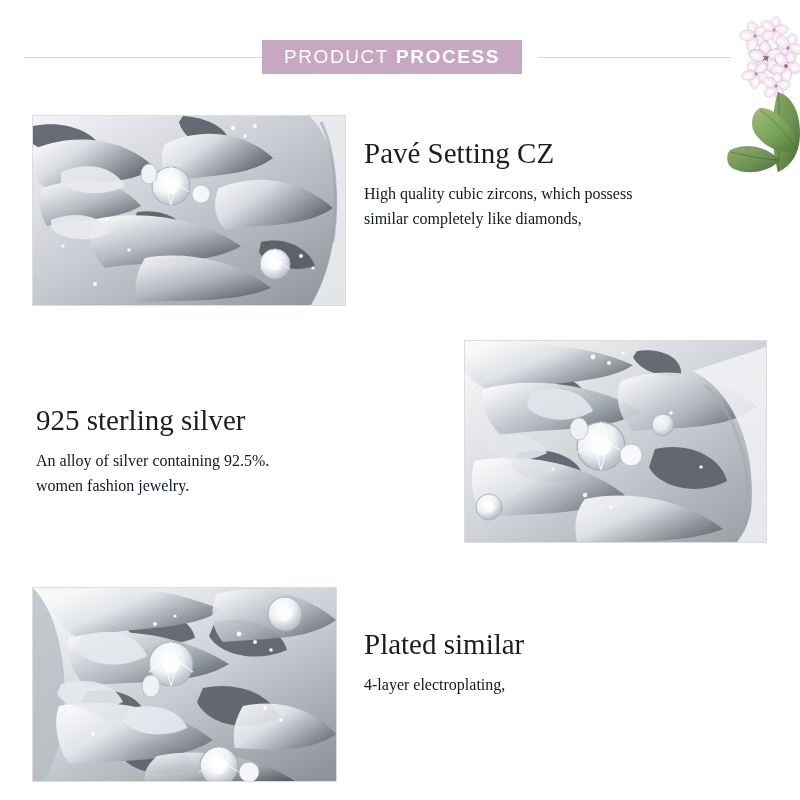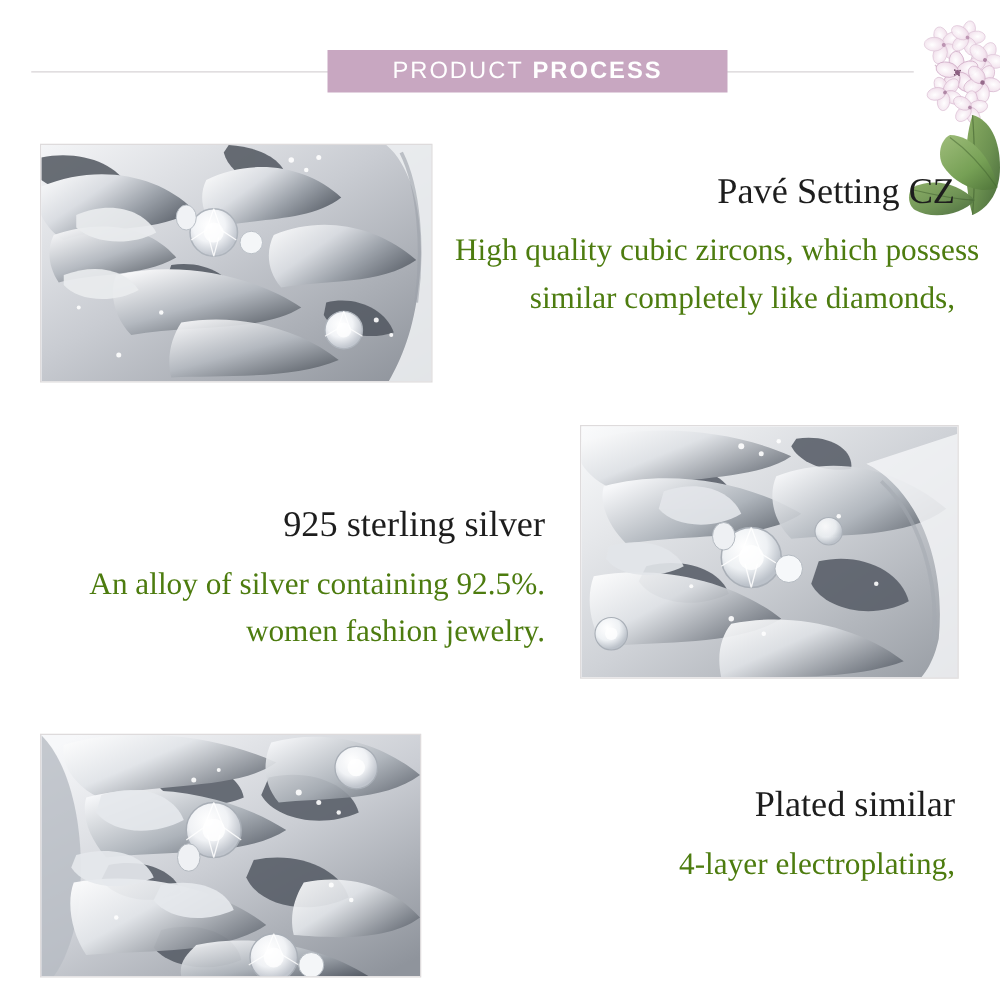--- a/index.html
+++ b/index.html
@@ -29,21 +29,21 @@
     height: 1px;
     background: #d8d3d6;
   }
   .rule-left  { left: 25px;  width: 238px; }
   .rule-right { left: 538px; width: 193px; }
 
   .banner {
     position: absolute;
     left: 262px;
     top: 40px;
-    width: 320px;
+    width: 260px;
     height: 34px;
     background: #c8a7c1;
     display: flex;
     align-items: center;
     justify-content: center;
     letter-spacing: 1.6px;
   }
   .banner-text {
     font-family: "Liberation Sans", sans-serif;
     font-size: 19px;
@@ -70,38 +70,38 @@
     background: #fbfbfc;
     overflow: hidden;
   }
   .photo-1 { left: 32px;  top: 115px; width: 312px; height: 189px; }
   .photo-2 { left: 464px; top: 340px; width: 301px; height: 201px; }
   .photo-3 { left: 32px;  top: 587px; width: 303px; height: 193px; }
 
   .photo svg { display: block; width: 100%; height: 100%; }
 
   
-  .block { position: absolute; text-align: right; }
+  .block { position: absolute; }
   .block-1 { left: 364px; top: 137px; width: 400px; }
   .block-2 { left: 36px;  top: 404px; width: 400px; }
   .block-3 { left: 364px; top: 628px; width: 400px; }
 
   .block-title {
     font-family: "Liberation Serif", serif;
     font-size: 29px;
     font-weight: 400;
     color: #1d1d1d;
     line-height: 1.15;
     margin: 0 0 12px 0;
     white-space: nowrap;
   }
   .block-body {
     font-family: "Liberation Serif", serif;
-    font-size: 25px;
-    color: #4d7c0f;
+    font-size: 16px;
+    color: #0f172a;
     line-height: 1.52;
     margin: 0;
   }
   .block-body div { white-space: nowrap; }
 </style>
 </head>
 <body>
 
 <div class="header-band">
   <div class="rule rule-left"></div>

